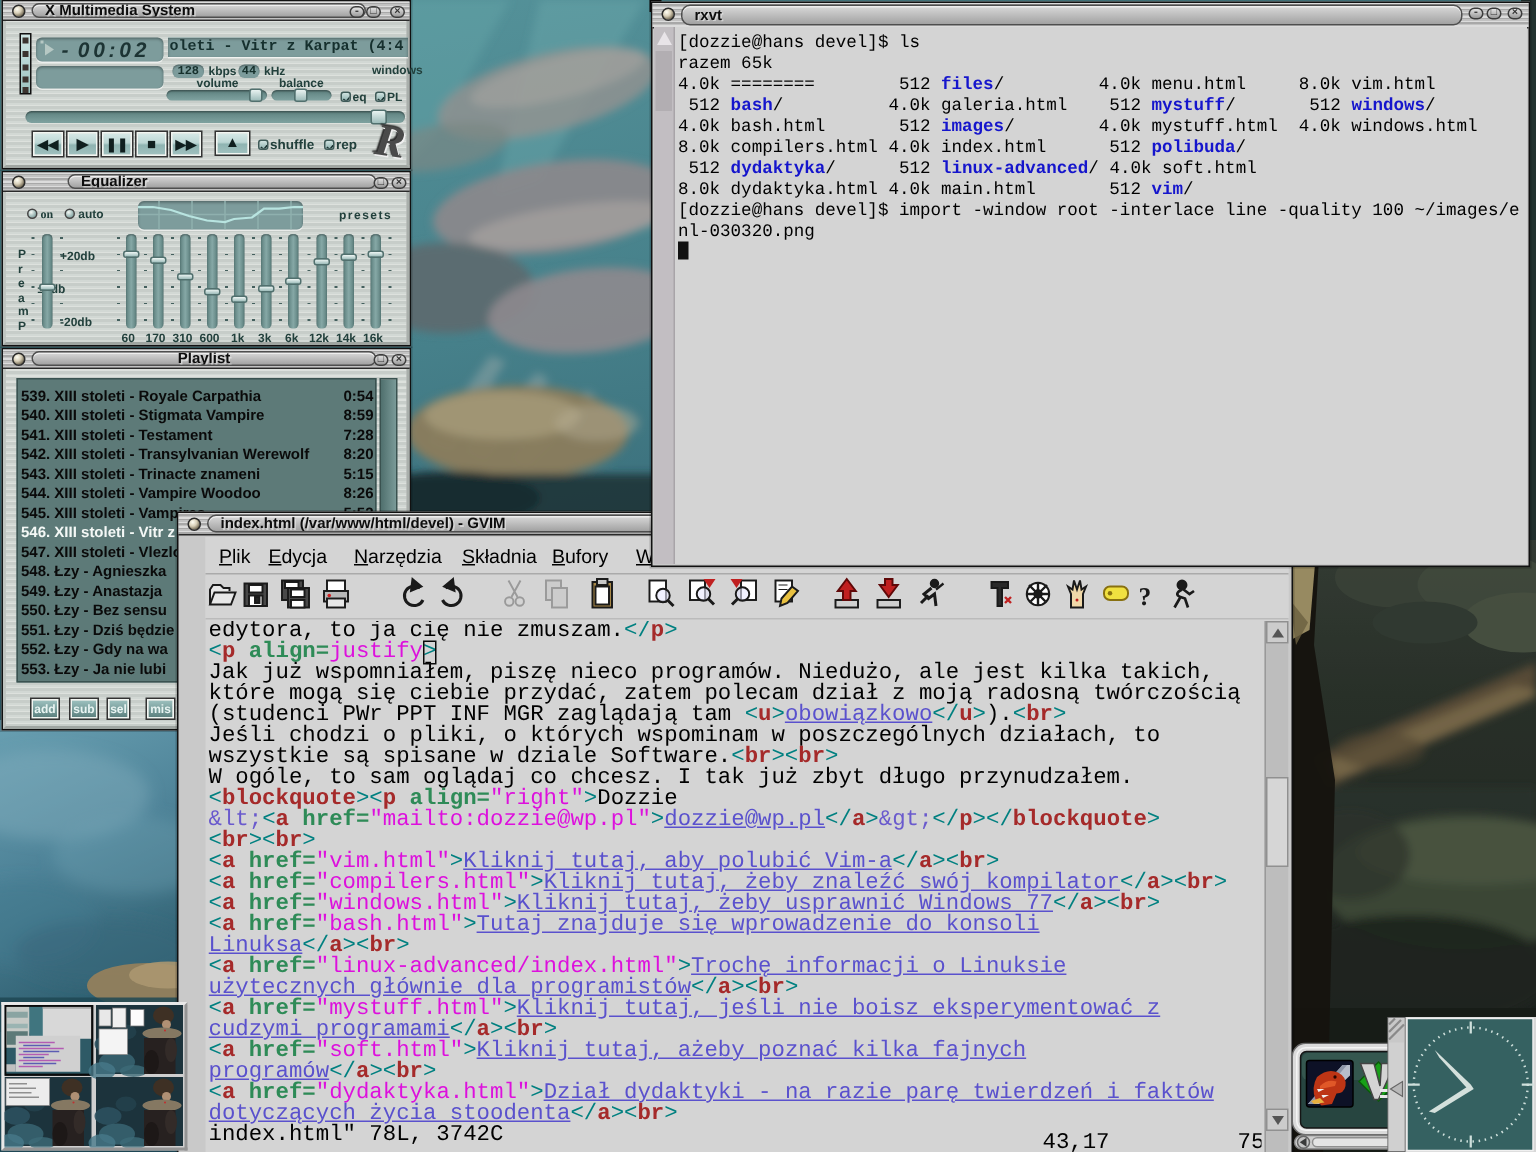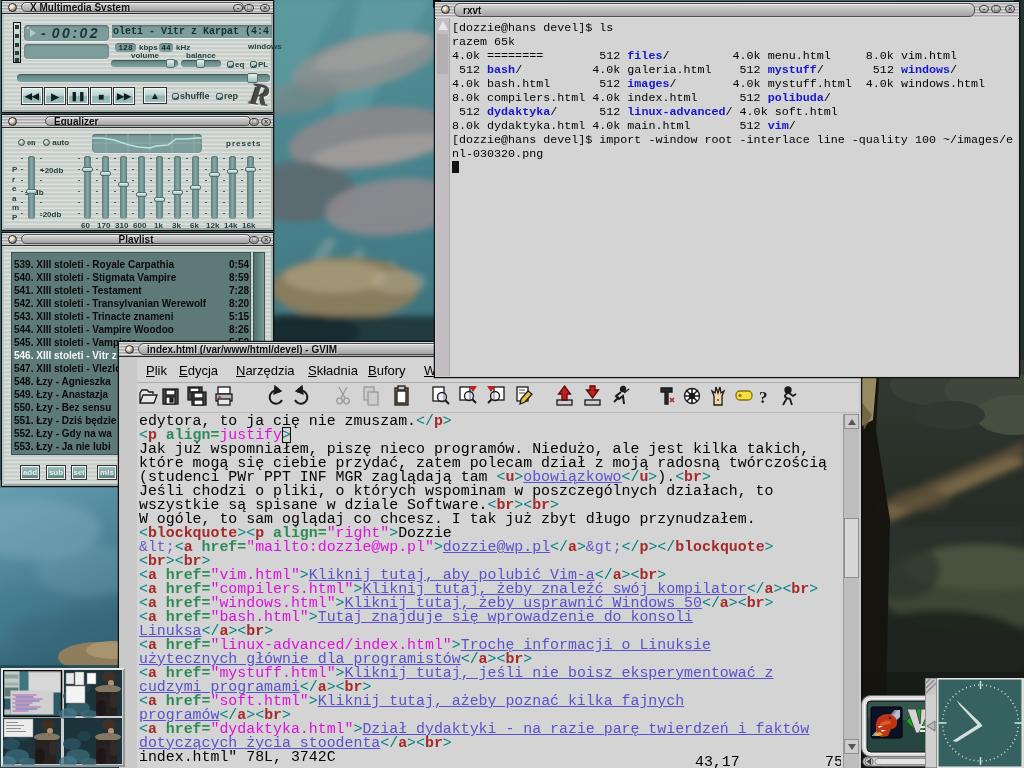--- a/index.html
+++ b/index.html
@@ -414,21 +414,21 @@
 które mogą się ciebie przydać, zatem polecam dział z moją radosną twórczością
 (studenci PWr PPT INF MGR zaglądają tam <span class="T">&lt;</span><span class="N">u</span><span class="T">&gt;</span><span class="L">obowiązkowo</span><span class="T">&lt;/</span><span class="N">u</span><span class="T">&gt;</span>).<span class="T">&lt;</span><span class="N">br</span><span class="T">&gt;</span>
 Jeśli chodzi o pliki, o których wspominam w poszczególnych działach, to
 wszystkie są spisane w dziale Software.<span class="T">&lt;</span><span class="N">br</span><span class="T">&gt;&lt;</span><span class="N">br</span><span class="T">&gt;</span>
 W ogóle, to sam oglądaj co chcesz. I tak już zbyt długo przynudzałem.
 <span class="T">&lt;</span><span class="N">blockquote</span><span class="T">&gt;&lt;</span><span class="N">p</span> <span class="A">align=</span><span class="S">"right"</span><span class="T">&gt;</span>Dozzie
 <span class="P">&amp;lt;</span><span class="T">&lt;</span><span class="N">a</span> <span class="A">href=</span><span class="S">"mailto:dozzie@wp.pl"</span><span class="T">&gt;</span><span class="L">dozzie@wp.pl</span><span class="T">&lt;/</span><span class="N">a</span><span class="T">&gt;</span><span class="P">&amp;gt;</span><span class="T">&lt;/</span><span class="N">p</span><span class="T">&gt;&lt;/</span><span class="N">blockquote</span><span class="T">&gt;</span>
 <span class="T">&lt;</span><span class="N">br</span><span class="T">&gt;&lt;</span><span class="N">br</span><span class="T">&gt;</span>
 <span class="T">&lt;</span><span class="N">a</span> <span class="A">href=</span><span class="S">"vim.html"</span><span class="T">&gt;</span><span class="L">Kliknij tutaj, aby polubić Vim-a</span><span class="T">&lt;/</span><span class="N">a</span><span class="T">&gt;&lt;</span><span class="N">br</span><span class="T">&gt;</span>
 <span class="T">&lt;</span><span class="N">a</span> <span class="A">href=</span><span class="S">"compilers.html"</span><span class="T">&gt;</span><span class="L">Kliknij tutaj, żeby znaleźć swój kompilator</span><span class="T">&lt;/</span><span class="N">a</span><span class="T">&gt;&lt;</span><span class="N">br</span><span class="T">&gt;</span>
-<span class="T">&lt;</span><span class="N">a</span> <span class="A">href=</span><span class="S">"windows.html"</span><span class="T">&gt;</span><span class="L">Kliknij tutaj, żeby usprawnić Windows 50</span><span class="T">&lt;/</span><span class="N">a</span><span class="T">&gt;&lt;</span><span class="N">br</span><span class="T">&gt;</span>
+<span class="T">&lt;</span><span class="N">a</span> <span class="A">href=</span><span class="S">"windows.html"</span><span class="T">&gt;</span><span class="L">Kliknij tutaj, żeby usprawnić Windows 77</span><span class="T">&lt;/</span><span class="N">a</span><span class="T">&gt;&lt;</span><span class="N">br</span><span class="T">&gt;</span>
 <span class="T">&lt;</span><span class="N">a</span> <span class="A">href=</span><span class="S">"bash.html"</span><span class="T">&gt;</span><span class="L">Tutaj znajduje się wprowadzenie do konsoli</span>
 <span class="L">Linuksa</span><span class="T">&lt;/</span><span class="N">a</span><span class="T">&gt;&lt;</span><span class="N">br</span><span class="T">&gt;</span>
 <span class="T">&lt;</span><span class="N">a</span> <span class="A">href=</span><span class="S">"linux-advanced/index.html"</span><span class="T">&gt;</span><span class="L">Trochę informacji o Linuksie</span>
 <span class="L">użytecznych głównie dla programistów</span><span class="T">&lt;/</span><span class="N">a</span><span class="T">&gt;&lt;</span><span class="N">br</span><span class="T">&gt;</span>
 <span class="T">&lt;</span><span class="N">a</span> <span class="A">href=</span><span class="S">"mystuff.html"</span><span class="T">&gt;</span><span class="L">Kliknij tutaj, jeśli nie boisz eksperymentować z</span>
 <span class="L">cudzymi programami</span><span class="T">&lt;/</span><span class="N">a</span><span class="T">&gt;&lt;</span><span class="N">br</span><span class="T">&gt;</span>
 <span class="T">&lt;</span><span class="N">a</span> <span class="A">href=</span><span class="S">"soft.html"</span><span class="T">&gt;</span><span class="L">Kliknij tutaj, ażeby poznać kilka fajnych</span>
 <span class="L">programów</span><span class="T">&lt;/</span><span class="N">a</span><span class="T">&gt;&lt;</span><span class="N">br</span><span class="T">&gt;</span>
 <span class="T">&lt;</span><span class="N">a</span> <span class="A">href=</span><span class="S">"dydaktyka.html"</span><span class="T">&gt;</span><span class="L">Dział dydaktyki - na razie parę twierdzeń i faktów</span>
 <span class="L">dotyczących życia stoodenta</span><span class="T">&lt;/</span><span class="N">a</span><span class="T">&gt;&lt;</span><span class="N">br</span><span class="T">&gt;</span>

